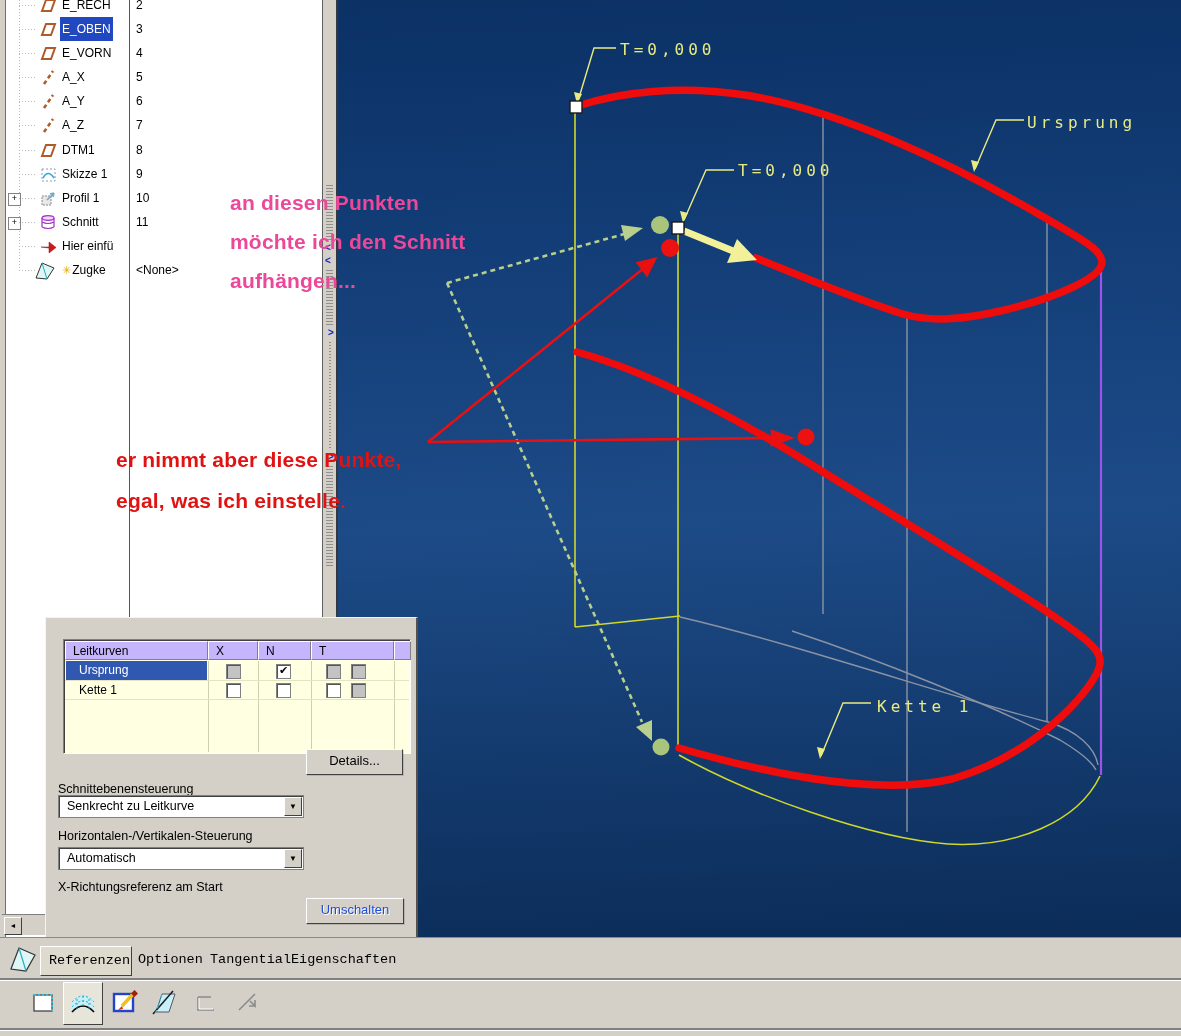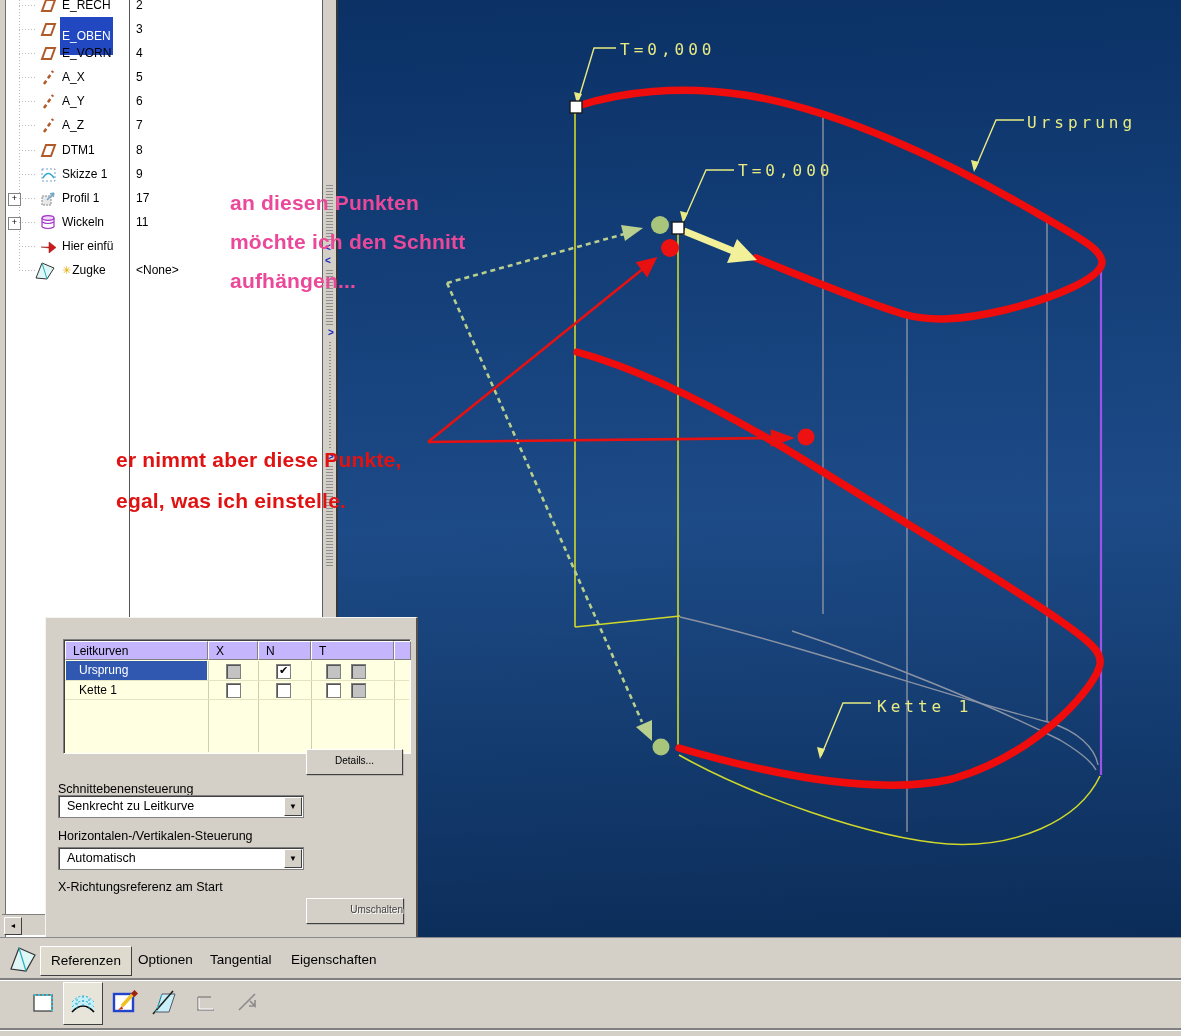--- a/index.html
+++ b/index.html
@@ -10,21 +10,21 @@
   
   .tree{position:absolute;left:6px;top:0;width:316px;height:937px;background:#fff;overflow:hidden;}
   .tree-divider{position:absolute;left:123px;top:0;width:1px;height:617px;background:#555;}
   .tree-vdots{position:absolute;left:13px;top:0;width:1px;height:272px;
               background:repeating-linear-gradient(180deg,#b9b9b9 0 1px,transparent 1px 3px);}
   .trow{position:absolute;left:0;width:316px;height:24px;line-height:24px;font-size:12px;color:#000;}
   .trow .hdots{position:absolute;left:13px;top:12px;width:18px;height:1px;
                background:repeating-linear-gradient(90deg,#b9b9b9 0 1px,transparent 1px 3px);}
   .trow .ticon{position:absolute;left:33px;top:3px;width:19px;height:19px;}
   .trow .tlabel{position:absolute;left:56px;top:0;max-width:66px;overflow:hidden;white-space:nowrap;}
-  .trow .tlabel.sel{background:#2148c0;color:#fff;padding:7px 2px;margin-left:-2px;}
+  .trow .tlabel.sel{background:#2148c0;color:#fff;padding:0 2px;margin-left:-2px;}
   .trow .tnum{position:absolute;left:130px;top:0;white-space:nowrap;}
   .expander{position:absolute;left:2px;top:7px;width:11px;height:11px;background:#fff;border:1px solid #848484;
             font-size:9px;line-height:9px;text-align:center;color:#000;}
   .star{color:#e5a800;font-size:11px;margin-right:1px;}
   
   .hscroll{position:absolute;left:2px;top:914px;width:44px;height:20px;background:#d4d0c8;border-top:1px solid #808080;}
   .hscroll .arrow-btn{position:absolute;left:2px;top:2px;width:16px;height:16px;background:#d4d0c8;
        border-top:1px solid #fff;border-left:1px solid #fff;border-right:1px solid #404040;border-bottom:1px solid #404040;
        font-size:7px;line-height:15px;text-align:center;color:#000;}
   
@@ -54,38 +54,38 @@
            border-top:1px solid #fff;border-left:1px solid #fff;border-right:1px solid #808080;border-bottom:1px solid #808080;
            box-sizing:border-box;padding-left:7px;color:#000;}
   .lt-colline{position:absolute;top:21px;bottom:1px;width:1px;background:#cfcfae;}
   .lt-rowline{position:absolute;left:1px;right:1px;height:1px;background:#e4e4c2;}
   .lt-name{position:absolute;left:2px;width:141px;height:19px;line-height:19px;font-size:12px;padding-left:13px;box-sizing:border-box;}
   .lt-name.sel{background:#3158b0;color:#fff;}
   .cb{position:absolute;width:13px;height:13px;background:#fff;border:1px solid #808080;
       box-shadow:inset 1px 1px 0 #555;box-sizing:content-box;font-size:11px;line-height:13px;text-align:center;color:#000;}
   .cb.gray{background:#c3c3c3;}
   .cb.checked::after{content:"\2714";position:relative;top:-1px;}
-  .btn{position:absolute;background:#d4d0c8;font-size:10px;color:#000;text-align:center;
+  .btn{position:absolute;background:#d4d0c8;font-size:13px;color:#000;text-align:center;
        border-top:1px solid #fff;border-left:1px solid #fff;border-right:1px solid #404040;border-bottom:1px solid #404040;
        box-shadow:1px 1px 0 #00000022;line-height:22px;}
-  .btn.disabled{color:#404040;text-shadow:1px 1px 0 #ffffff;text-align:right;}
+  .btn.disabled{color:#1d4ed8;text-shadow:1px 1px 0 #ffffff;}
   .plabel{position:absolute;font-size:12.5px;color:#000;white-space:nowrap;}
   .combo{position:absolute;height:23px;background:#fff;border:1px solid #808080;
          box-shadow:inset 1px 1px 0 #404040;box-sizing:border-box;font-size:12.5px;line-height:21px;}
   .combo .cval{position:absolute;left:8px;top:0;}
   .combo .cbtn{position:absolute;right:1px;top:1px;width:18px;height:19px;background:#d4d0c8;
        border-top:1px solid #fff;border-left:1px solid #fff;border-right:1px solid #404040;border-bottom:1px solid #404040;
        box-sizing:border-box;text-align:center;font-size:8px;line-height:17px;color:#000;}
   .tfield{position:absolute;height:24px;background:#fff;border:1px solid #808080;
           box-shadow:inset 1px 1px 0 #404040;box-sizing:border-box;font-size:12.5px;line-height:22px;padding-left:10px;}
   
   .dash{position:absolute;left:0;top:937px;width:1181px;height:99px;background:#d4d0c8;border-top:1px solid #8a8a8a;box-sizing:border-box;}
   .dash .groove1{position:absolute;left:0;top:40px;width:1181px;height:2px;background:#808080;border-bottom:1px solid #fff;}
   .dash .groove2{position:absolute;left:0;top:90px;width:1181px;height:2px;background:#808080;border-bottom:1px solid #fff;}
-  .tab{position:absolute;top:8px;height:28px;line-height:28px;font-size:13.5px;color:#000;padding:0 8px;}
+  .tab{position:absolute;top:8px;height:28px;line-height:28px;font-size:13.5px;color:#000;padding:0 8px;font-family:Liberation Mono, monospace;}
   .tab.active{background:#dedace;border-top:1px solid #fff;border-left:1px solid #fff;
               border-right:1px solid #404040;border-bottom:1px solid #404040;}
   .toolbtn{position:absolute;top:47px;width:36px;height:36px;}
   .toolbtn.pressed{top:44px;width:40px;height:43px;background:#e7e4da;
       border-top:1px solid #fff;border-left:1px solid #fff;border-right:1px solid #404040;border-bottom:1px solid #404040;box-sizing:border-box;}
   .toolbtn svg{position:absolute;left:50%;top:50%;transform:translate(-50%,-50%);}
   .dash-poly{position:absolute;left:8px;top:5px;width:32px;height:32px;}
 </style>
 </head>
 <body>
@@ -163,31 +163,31 @@
       <span class="tnum">9</span>
     </div>
     <div class="trow" style="top:186px">
       <span class="expander">+</span>
       <span class="hdots"></span>
       <span class="ticon"><svg width="19" height="19">
             <rect x="3" y="7" width="9" height="9" fill="#e8e8e8" stroke="#888" stroke-width="1" stroke-dasharray="2 1"></rect>
             <path d="M8 11 L15 4 M15 4 L11 5 M15 4 L14 8" stroke="#7aa8c8" stroke-width="1.6" fill="none"></path>
           </svg></span>
       <span class="tlabel">Profil 1</span>
-      <span class="tnum">17</span>
+      <span class="tnum">10</span>
     </div>
     <div class="trow" style="top:210px">
       <span class="expander">+</span>
       <span class="hdots"></span>
       <span class="ticon"><svg width="19" height="19">
             <ellipse cx="9" cy="5" rx="6" ry="2.3" fill="#f2d8f8" stroke="#a030c8" stroke-width="1.2"></ellipse>
             <path d="M3 5 L3 14 M15 5 L15 14" stroke="#a030c8" stroke-width="1.2"></path>
             <path d="M3 9 Q9 12 15 9 M3 14 Q9 17 15 14" fill="none" stroke="#a030c8" stroke-width="1.2"></path>
           </svg></span>
-      <span class="tlabel">Wickeln</span>
+      <span class="tlabel">Schnitt</span>
       <span class="tnum">11</span>
     </div>
     <div class="trow" style="top:258px">
       <span class="hdots"></span>
       <span class="ticon" style="left:28px;width:24px;height:22px;top:1px"><svg width="24" height="22">
             <path d="M2 19 L8 4 L20 9 L13 20 Z" fill="#dff6f6" stroke="#333" stroke-width="1"></path>
             <path d="M8 4 L13 20" stroke="#20b0c0" stroke-width="1"></path>
           </svg></span>
       <span class="tlabel"><span class="star">✳</span><span>Zugke</span></span>
       <span class="tnum">&lt;None&gt;</span>

